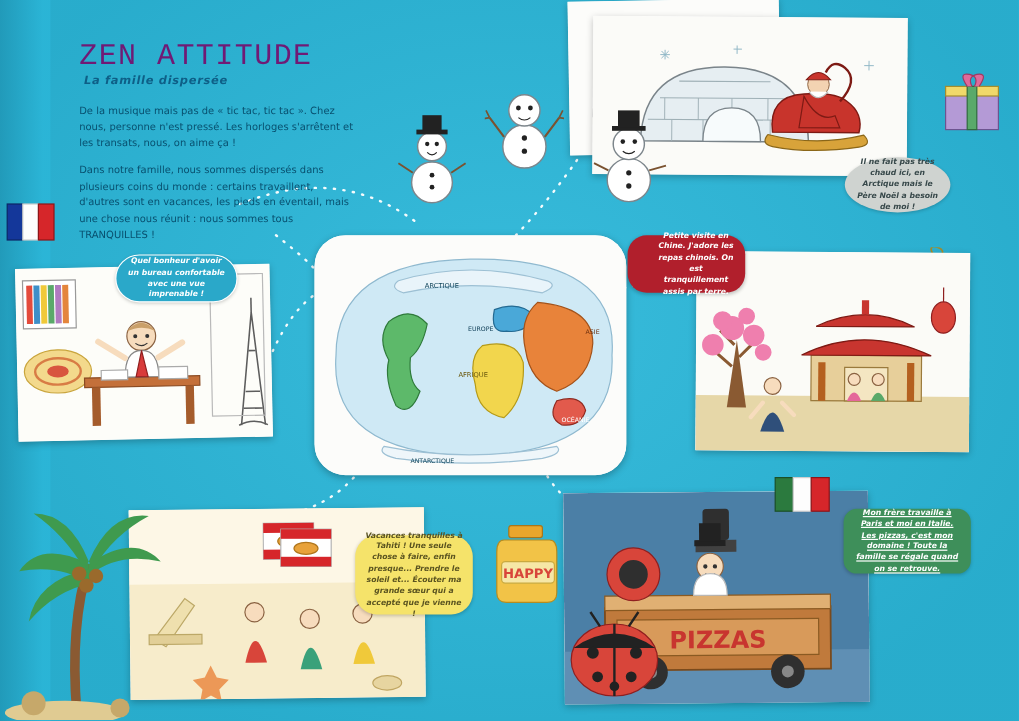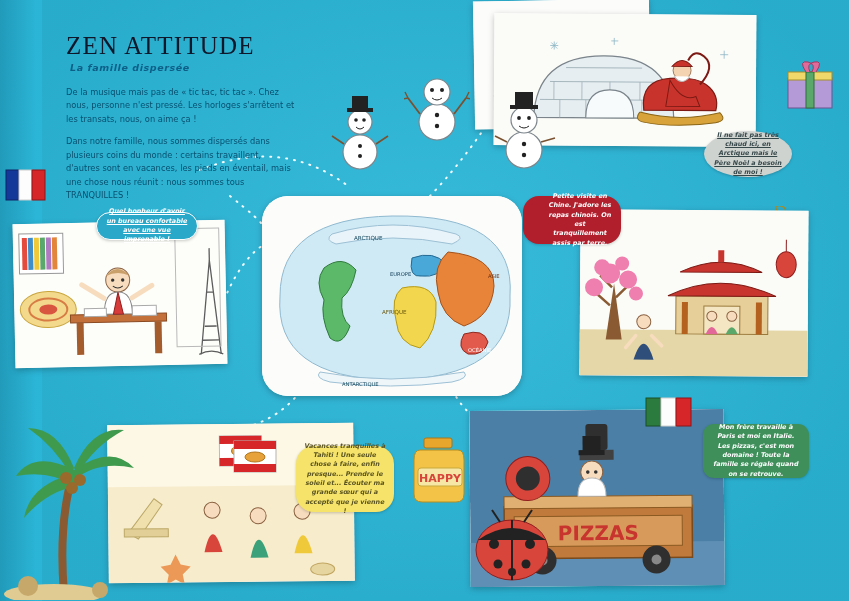--- a/index.html
+++ b/index.html
@@ -20,22 +20,22 @@
   }
   .spine{
     position:absolute;left:0;top:0;width:42px;height:601px;
     background:linear-gradient(90deg,#1f94b3 0%, #2bb7d9 85%);
     opacity:.75;
   }
 
   
   .title{
     position:absolute;left:66px;top:32px;
-    font-family:Liberation Serif, serif;
-    font-size:25px;letter-spacing:1.2px;color:#0f172a;
+    font-family:Liberation Mono, monospace;
+    font-size:25px;letter-spacing:1.2px;color:#701a75;
     font-weight:400;
   }
   .subtitle{
     position:absolute;left:70px;top:62px;
     font-size:9.5px;color:#0e5f87;letter-spacing:.6px;
     font-style:italic;font-weight:bold;
   }
   .body-text{
     position:absolute;left:66px;top:86px;width:230px;
     font-size:8.3px;line-height:1.62;color:#08506f;
@@ -56,21 +56,21 @@
     font-size:6.4px;line-height:1.45;text-align:center;
     display:flex;align-items:center;justify-content:center;
     padding:6px 8px;box-sizing:border-box;
     font-style:italic;font-weight:bold;
     box-shadow:0 1px 3px rgba(0,0,0,.2);
   }
   .bubble.blue{background:#2aa8c9;color:#fff;border:1px solid #fff;}
   .bubble.red{background:#b11f2c;color:#fff;padding-left:24px;}
   .bubble.yellow{background:#f5e36a;color:#5a5320;}
   .bubble.green{background:#3e8f5a;color:#fff;}
-  .bubble.grey{background:#cfd3d0;color:#37484a;text-decoration:underline;}
+  .bubble.grey{background:#cfd3d0;color:#37484a;}
 
   
   .route{position:absolute;left:0;top:0;width:849px;height:601px;pointer-events:none;}
 
   
   .snowman{position:absolute;}
   .gift{position:absolute;border-radius:2px;}
   .flag{position:absolute;}
 </style>
 </head>
@@ -236,21 +236,21 @@
         <path d="M186 134 L196 40 L206 134"></path>
         <path d="M190 106 h12 M188 120 h16 M193 72 h6"></path>
         <path d="M196 40 v-12"></path>
         <path d="M184 134 q12 -6 24 0"></path>
       </g>
 
       <rect x="162" y="8" width="44" height="118" fill="none" stroke="#b9b9b9"></rect>
     </svg>
   </div>
 
-  <div class="bubble blue" style="left:96px;top:212px;width:102px;height:28px;border-radius:20px;text-decoration:underline;">
+  <div class="bubble blue" style="left:96px;top:212px;width:102px;height:40px;border-radius:20px;">
     <span>Quel bonheur d'avoir un bureau confortable avec une vue imprenable !</span>
   </div>
 
   <div class="card" style="left:262px;top:196px;width:260px;height:200px;border-radius:26px;background:#fff;">
     <svg width="260" height="200" viewBox="0 0 260 200">
       <rect width="260" height="200" rx="24" fill="#fcfcfa"></rect>
 
       <path d="M18 100 q0 -78 112 -80 q124 -2 118 80 q4 82 -118 84 q-118 -2 -112 -84z" fill="#cfe9f5" stroke="#8fb9cf"></path>
 
       <path d="M70 38 q60 -18 124 0 q10 4 -4 10 q-60 -12 -116 0 q-12 -4 -4 -10z" fill="#e9f4fa" stroke="#9dc0d4"></path>
@@ -424,17 +424,17 @@
     <g fill="#222">
       <circle cx="28" cy="38" r="5"></circle>
         <circle cx="64" cy="38" r="5"></circle>
       <circle cx="32" cy="58" r="4.5"></circle>
         <circle cx="60" cy="58" r="4.5"></circle>
       <circle cx="46" cy="66" r="4"></circle>
     </g>
     <path d="M34 16 l-8 -12 M58 16 l8 -12" stroke="#222" stroke-width="2"></path>
   </svg>
 
-  <div class="bubble green" style="left:703px;top:424px;width:106px;height:54px;border-radius:11px;">
+  <div class="bubble green" style="left:703px;top:424px;width:106px;height:54px;border-radius:11px;text-decoration:underline;">
     <span>Mon frère travaille à Paris et moi en Italie. Les pizzas, c'est mon domaine ! Toute la famille se régale quand on se retrouve.</span>
   </div>
 
 </div>
 
 </body></html>

